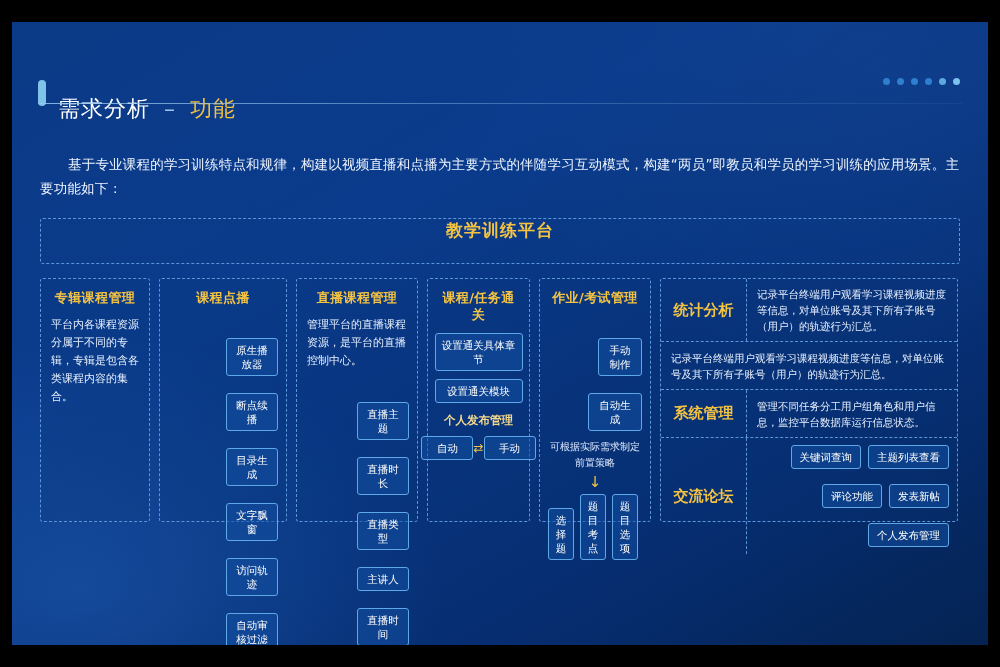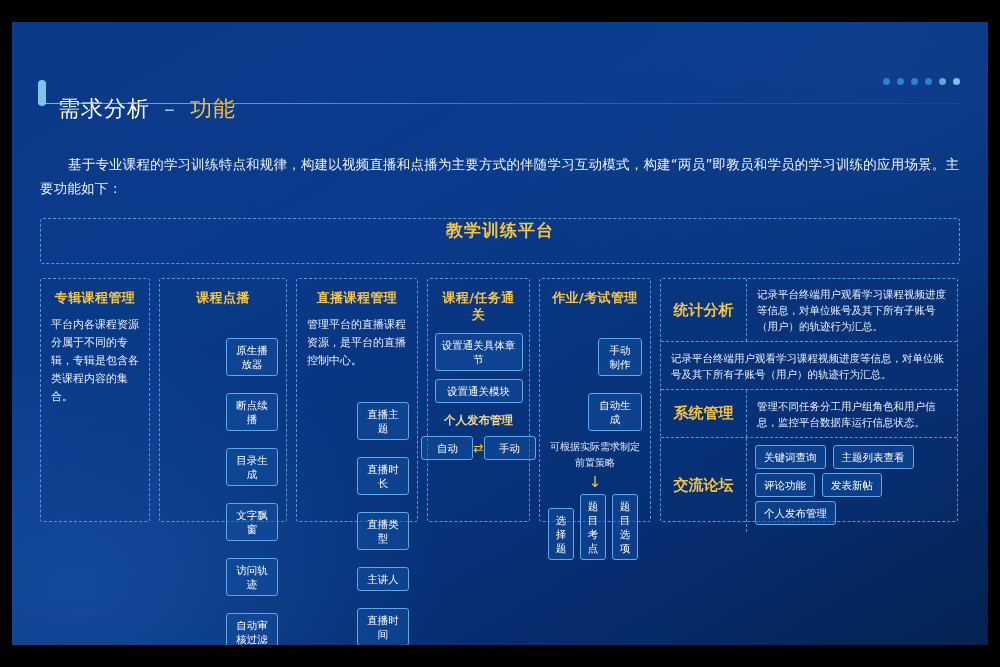--- a/index.html
+++ b/index.html
@@ -244,22 +244,23 @@
     box-sizing: border-box;
     display: flex;
     align-items: center;
   }
   .rrow-chips {
     flex: 1;
     padding: 7px 8px;
     box-sizing: border-box;
     display: flex;
     flex-wrap: wrap;
-    gap: 4px 7px;
+    gap: 15px 7px;
     align-content: center;
+    justify-content: flex-end;
   }
   .rrow-chips .chip { width: auto; padding: 4px 8px; }
 </style>
 </head>
 <body>
 
 <div class="slide">
 
   <div class="header">
     <div class="header-bar"></div>

